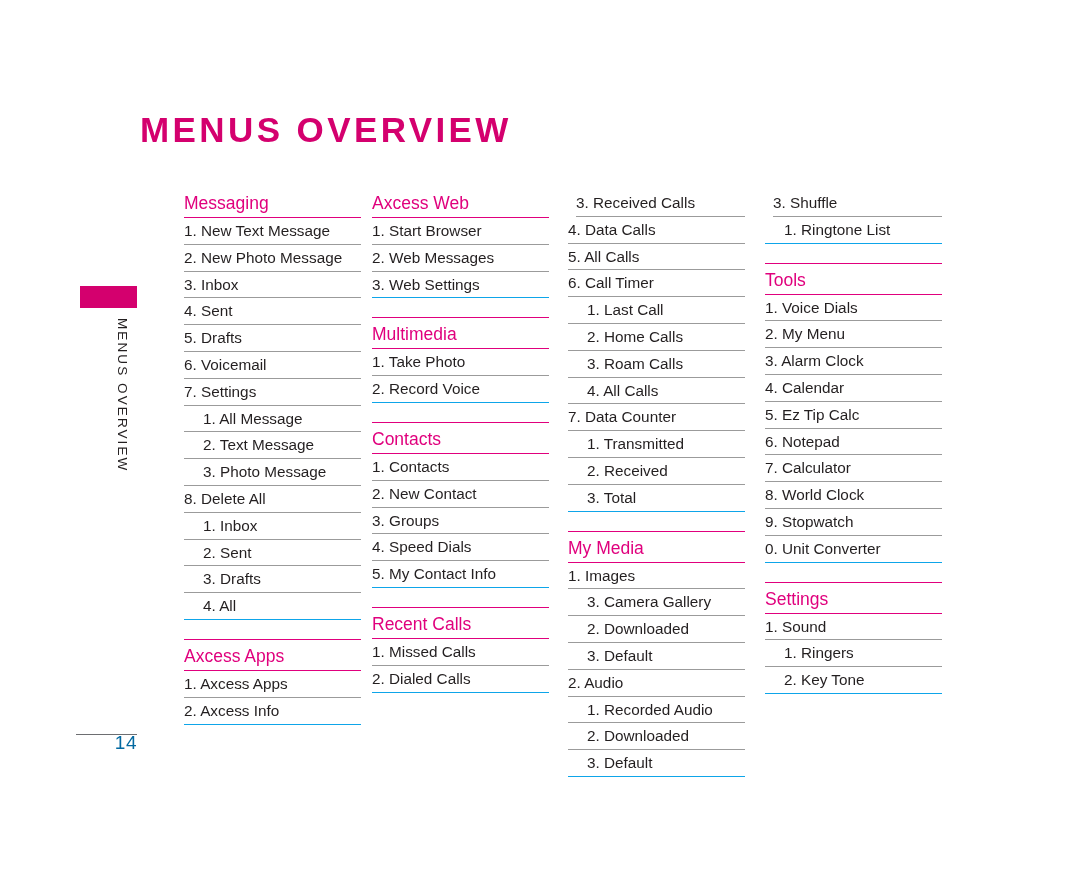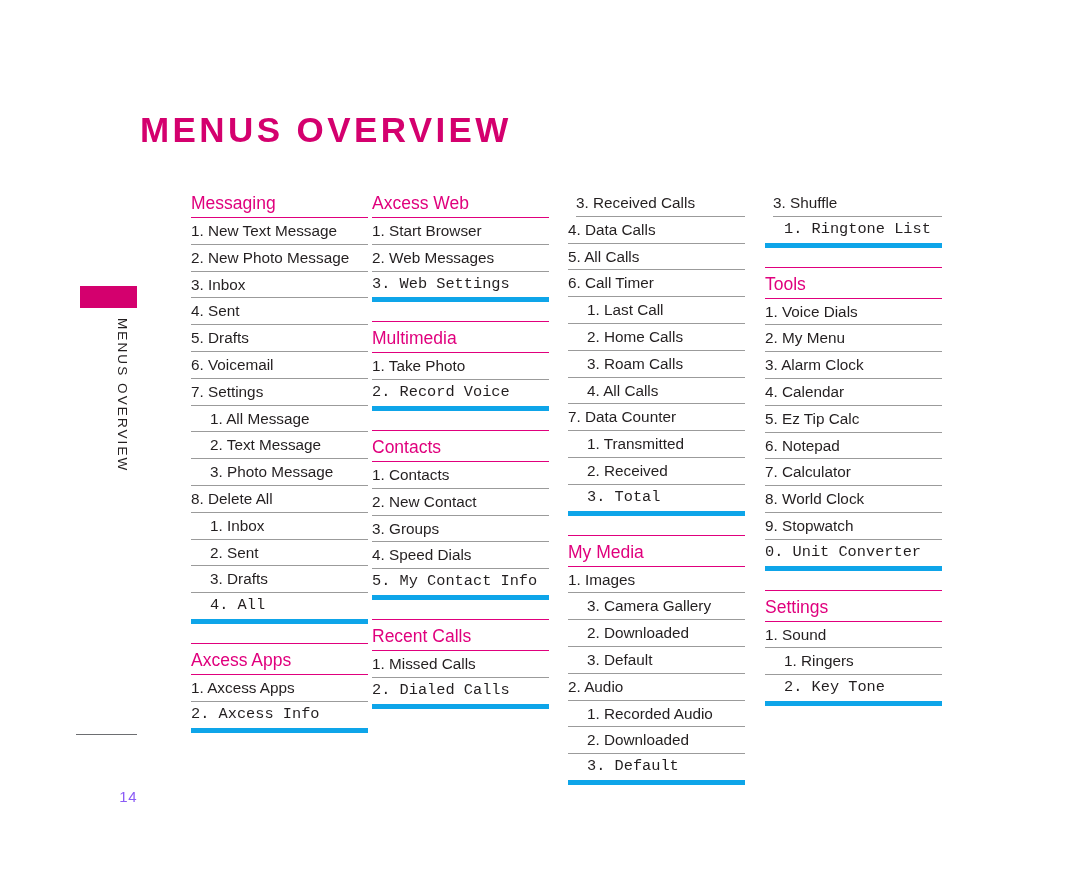--- a/index.html
+++ b/index.html
@@ -58,35 +58,35 @@
     position: absolute;
     left: 76px;
     top: 734px;
     width: 61px;
     height: 0;
     border-top: 1.4px solid #6d6e71;
   }
   #folio-number {
     position: absolute;
     left: 76px;
-    top: 788px;
+    top: 732px;
     width: 61px;
     text-align: right;
-    font-size: 15px;
-    color: #8b5cf6;
+    font-size: 19px;
+    color: #0369a1;
     letter-spacing: 0.5px;
   }
 
   
   .col {
     position: absolute;
     top: 190px;
     width: 177px;
   }
-  #col-0 { left: 191px; }
+  #col-0 { left: 184px; }
   #col-1 { left: 372px; }
   #col-2 { left: 568px; }
   #col-3 { left: 765px; }
 
   
   .section { margin: 0; }
   .section.gap   { margin-top: 19px; }
 
   .sec-rule-top {
     height: 0;
@@ -110,21 +110,21 @@
   .row {
     font-size: 15.3px;
     line-height: 25.8px;
     height: 25.8px;
     color: #231f20;
     border-bottom: 1px solid #9b9b9b;
     white-space: nowrap;
     overflow: hidden;
   }
   .row.sub { padding-left: 19px; }
-  .row.last { border-bottom: 5px solid #0ea5e9; font-family: Liberation Mono, monospace; }
+  .row.last { border-bottom: 1px solid #0ea5e9; }
 
   
   .rows.continued > .row:first-child { border-top: none; margin-left: 8px; }
 </style>
 </head>
 <body>
 
 <div id="page-title">MENUS OVERVIEW</div>
 
 <div id="side-tab"></div>

